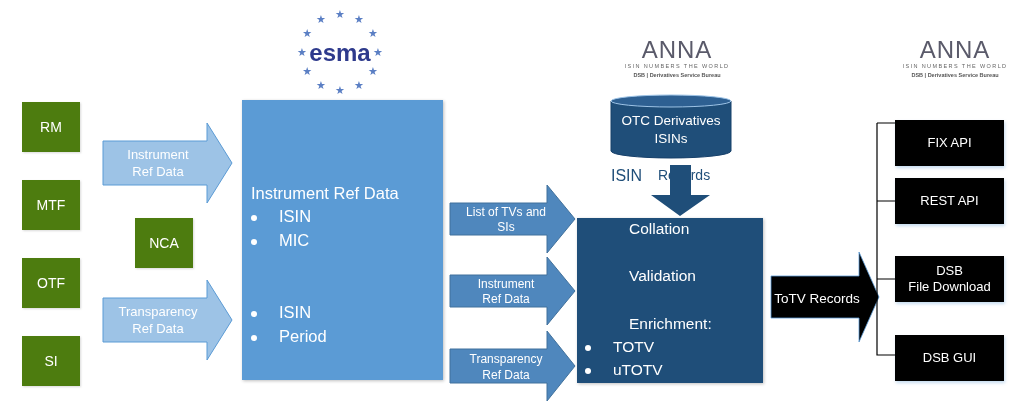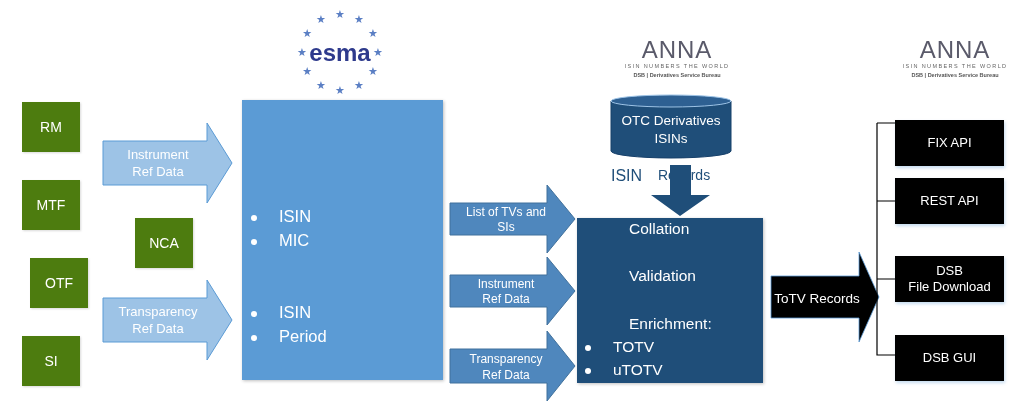--- a/index.html
+++ b/index.html
@@ -54,21 +54,21 @@
     <text x="55" y="41" text-anchor="middle" font-size="5.5" font-weight="bold" fill="#555">DSB | Derivatives Service Bureau</text>
   </svg>
 </div>
 
 <div class="src-box" style="left:22px;top:102px;">
     <span>RM</span>
   </div>
 <div class="src-box" style="left:22px;top:180px;">
     <span>MTF</span>
   </div>
-<div class="src-box" style="left:22px;top:258px;margin-left:8px;">
+<div class="src-box" style="left:22px;top:258px;">
     <span>OTF</span>
   </div>
 <div class="src-box" style="left:22px;top:336px;">
     <span>SI</span>
   </div>
 <div class="src-box" style="left:135px;top:218px;">
     <span>NCA</span>
   </div>
 
 <svg class="abs" style="left:100px;top:120px;" width="136" height="86">
@@ -76,20 +76,21 @@
   <text x="58" y="39" text-anchor="middle" font-size="13" fill="#fff">Instrument</text>
   <text x="58" y="56" text-anchor="middle" font-size="13" fill="#fff">Ref Data</text>
 </svg>
 <svg class="abs" style="left:100px;top:277px;" width="136" height="86">
   <polygon points="3,21 107,21 107,3 132,43 107,83 107,65 3,65" fill="#9dc3e6" stroke="#5b9bd5" stroke-width="1"></polygon>
   <text x="58" y="39" text-anchor="middle" font-size="13" fill="#fff">Transparency</text>
   <text x="58" y="56" text-anchor="middle" font-size="13" fill="#fff">Ref Data</text>
 </svg>
 
 <div class="main-box">
+  <div class="line" style="top:84px;">Instrument Ref Data</div>
   <div class="bul" style="top:107px;"><span class="dot"></span><span>ISIN</span></div>
   <div class="bul" style="top:131px;"><span class="dot"></span><span>MIC</span></div>
   <div class="bul" style="top:203px;"><span class="dot"></span><span>ISIN</span></div>
   <div class="bul" style="top:227px;"><span class="dot"></span><span>Period</span></div>
 </div>
 
 <svg class="abs" style="left:448px;top:183px;" width="132" height="72">
   <polygon points="2,20 99,20 99,2 127,36 99,70 99,52 2,52" fill="#4f87bd" stroke="#41719c" stroke-width="1"></polygon>
   <text x="58" y="33" text-anchor="middle" font-size="12" fill="#fff">List of TVs and</text>
   <text x="58" y="48" text-anchor="middle" font-size="12" fill="#fff">SIs</text>

